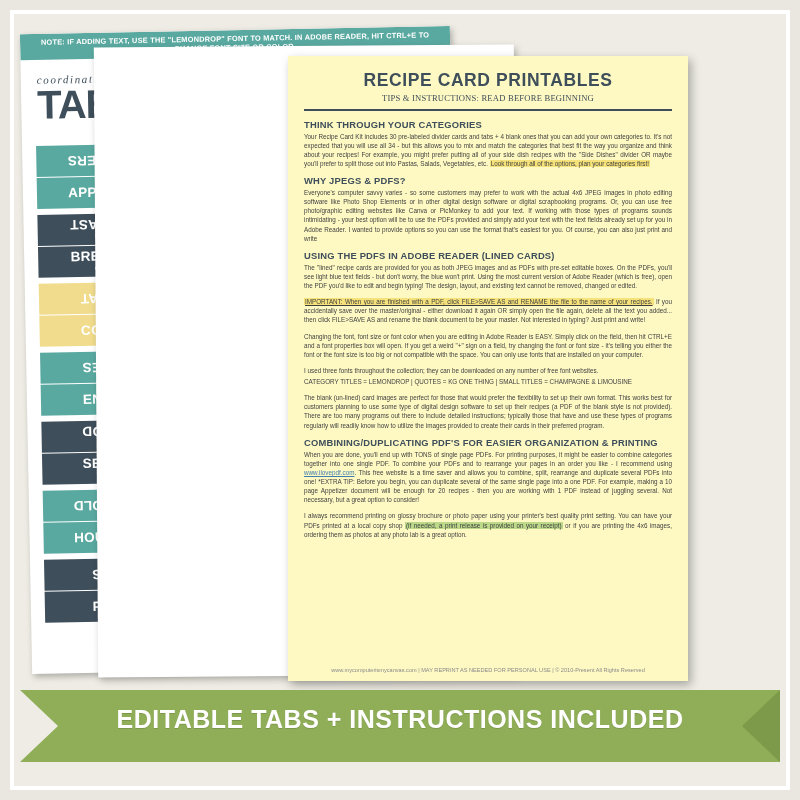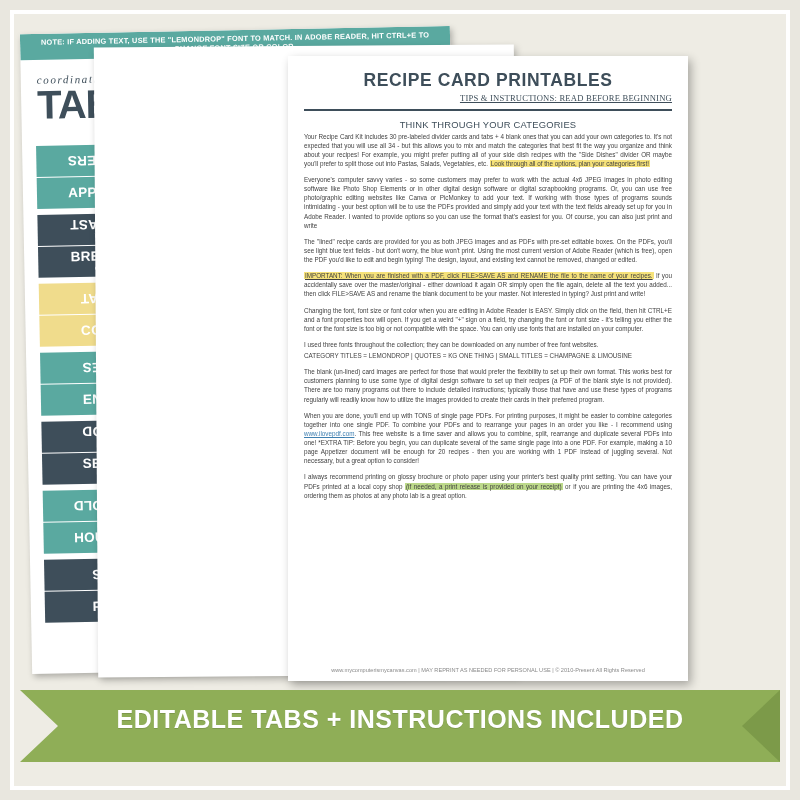--- a/index.html
+++ b/index.html
@@ -93,42 +93,41 @@
   .sheet-mid{
     position:absolute;left:96px;top:46px;width:420px;height:630px;
     background:#ffffff;
     box-shadow:2px 3px 7px rgba(0,0,0,.25);
     transform:rotate(-0.4deg);
   }
 
   
   .sheet-front{
     position:absolute;left:288px;top:56px;width:400px;height:625px;
-    background:#ffffff;
+    background:#fef9c3;
     box-shadow:3px 4px 9px rgba(0,0,0,.3);
     box-sizing:border-box;
     padding:14px 16px 10px 16px;
     overflow:hidden;
   }
   .doc-title{
     text-align:center;font-size:17.5px;letter-spacing:.6px;color:#3e4e5a;
     font-weight:bold;
   }
   .doc-sub{
-    text-align:right;font-size:8.6px;color:#3e4e5a;letter-spacing:.2px;
+    text-align:center;font-size:8.6px;color:#3e4e5a;letter-spacing:.2px;
     margin-top:2px;
     font-family:"Liberation Serif",serif;
-    text-decoration:underline;
   }
   .rule{
     height:1.5px;background:#3e4e5a;margin:6px 0 8px 0;
   }
   h3.sec{
     margin:0 0 2px 0;font-size:9.4px;color:#3e4e5a;letter-spacing:.2px;
-    font-weight:normal;text-transform:uppercase;text-align:center;
+    font-weight:bold;text-transform:uppercase;
   }
   p.body{
     margin:0 0 7px 0;font-size:6.3px;line-height:1.45;color:#3f3f3f;
     text-align:justify;
   }
   .hl-yellow{background:#f6e27a;padding:0 1px;}
   .hl-green{background:#bcd98a;padding:0 1px;}
   u.imp{text-decoration:underline;}
   .link{color:#3e7fb0;text-decoration:underline;}
   .doc-foot{
@@ -323,32 +322,35 @@
   <div class="sheet-mid"></div>
 
   <div class="sheet-front">
     <div class="doc-title">RECIPE CARD PRINTABLES</div>
     <div class="doc-sub">TIPS &amp; INSTRUCTIONS: READ BEFORE BEGINNING</div>
     <div class="rule"></div>
 
     <h3 class="sec">THINK THROUGH YOUR CATEGORIES</h3>
     <p class="body"><span>Your Recipe Card Kit includes 30 pre-labeled divider cards and tabs + 4 blank ones that you can add your own categories to. It's not expected that you will use all 34 - but this allows you to mix and match the categories that best fit the way you organize and think about your recipes! For example, you might prefer putting all of your side dish recipes with the "Side Dishes" divider OR maybe you'll prefer to split those out into Pastas, Salads, Vegetables, etc. </span><span class="hl-yellow">Look through all of the options, plan your categories first!</span></p>
 
+    <h3 class="sec">WHY JPEGS &amp; PDFS?</h3>
     <p class="body">Everyone's computer savvy varies - so some customers may prefer to work with the actual 4x6 JPEG images in photo editing software like Photo Shop Elements or in other digital design software or digital scrapbooking programs. Or, you can use free photo/graphic editing websites like Canva or PicMonkey to add your text. If working with those types of programs sounds intimidating - your best option will be to use the PDFs provided and simply add your text with the text fields already set up for you in Adobe Reader. I wanted to provide options so you can use the format that's easiest for you. Of course, you can also just print and write</p>
 
+    <h3 class="sec">USING THE PDFS IN ADOBE READER (LINED CARDS)</h3>
     <p class="body">The "lined" recipe cards are provided for you as both JPEG images and as PDFs with pre-set editable boxes. On the PDFs, you'll see light blue text fields - but don't worry, the blue won't print. Using the most current version of Adobe Reader (which is free), open the PDF you'd like to edit and begin typing! The design, layout, and existing text cannot be removed, changed or edited.</p>
     <p class="body"><u class="imp"><span class="hl-yellow">IMPORTANT: When you are finished with a PDF, click FILE&gt;SAVE AS and RENAME the file to the name of your recipes.</span></u><span> If you accidentally save over the master/original - either download it again OR simply open the file again, delete all the text you added... then click FILE&gt;SAVE AS and rename the blank document to be your master. Not interested in typing? Just print and write!</span></p>
 
     <p class="body">Changing the font, font size or font color when you are editing in Adobe Reader is EASY. Simply click on the field, then hit CTRL+E and a font properties box will open. If you get a weird "+" sign on a field, try changing the font or font size - it's telling you either the font or the font size is too big or not compatible with the space. You can only use fonts that are installed on your computer.</p>
 
     <p class="body" style="margin-bottom:2px">I used three fonts throughout the collection; they can be downloaded on any number of free font websites.</p>
     <p class="body">CATEGORY TITLES = LEMONDROP   |   QUOTES = KG ONE THING   |   SMALL TITLES = CHAMPAGNE &amp; LIMOUSINE</p>
 
     <p class="body">The blank (un-lined) card images are perfect for those that would prefer the flexibility to set up their own format. This works best for customers planning to use some type of digital design software to set up their recipes (a PDF of the blank style is not provided). There are too many programs out there to include detailed instructions; typically those that have and use these types of programs regularly will readily know how to utilize the images provided to create their cards in their preferred program.</p>
 
+    <h3 class="sec">COMBINING/DUPLICATING PDF'S FOR EASIER ORGANIZATION &amp; PRINTING</h3>
     <p class="body"><span>When you are done, you'll end up with TONS of single page PDFs. For printing purposes, it might be easier to combine categories together into one single PDF. To combine your PDFs and to rearrange your pages in an order you like - I recommend using </span><a class="link" href="#">www.ilovepdf.com</a><span>. This free website is a time saver and allows you to combine, split, rearrange and duplicate several PDFs into one! *EXTRA TIP: Before you begin, you can duplicate several of the same single page into a one PDF. For example, making a 10 page Appetizer document will be enough for 20 recipes - then you are working with 1 PDF instead of juggling several. Not necessary, but a great option to consider!</span></p>
 
     <p class="body"><span>I always recommend printing on glossy brochure or photo paper using your printer's best quality print setting. You can have your PDFs printed at a local copy shop </span><span class="hl-green">(if needed, a print release is provided on your receipt)</span><span> or if you are printing the 4x6 images, ordering them as photos at any photo lab is a great option.</span></p>
 
     <div class="doc-foot">www.mycomputerismycanvas.com | MAY REPRINT AS NEEDED FOR PERSONAL USE | © 2010-Present All Rights Reserved</div>
   </div>
 
   <div class="banner">
     <svg width="760" height="72" viewBox="0 0 760 72">
       <polygon points="0,0 760,0 760,72 0,72 38,36" fill="#8fae57"></polygon>

